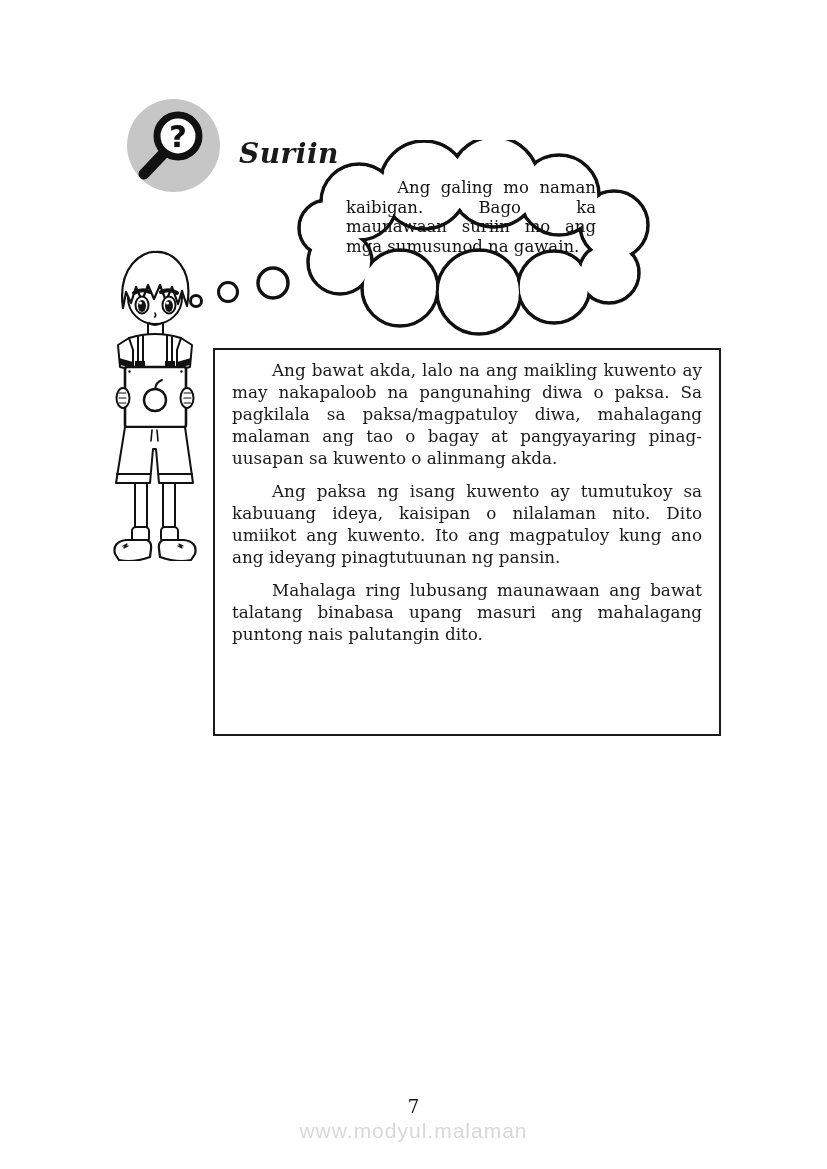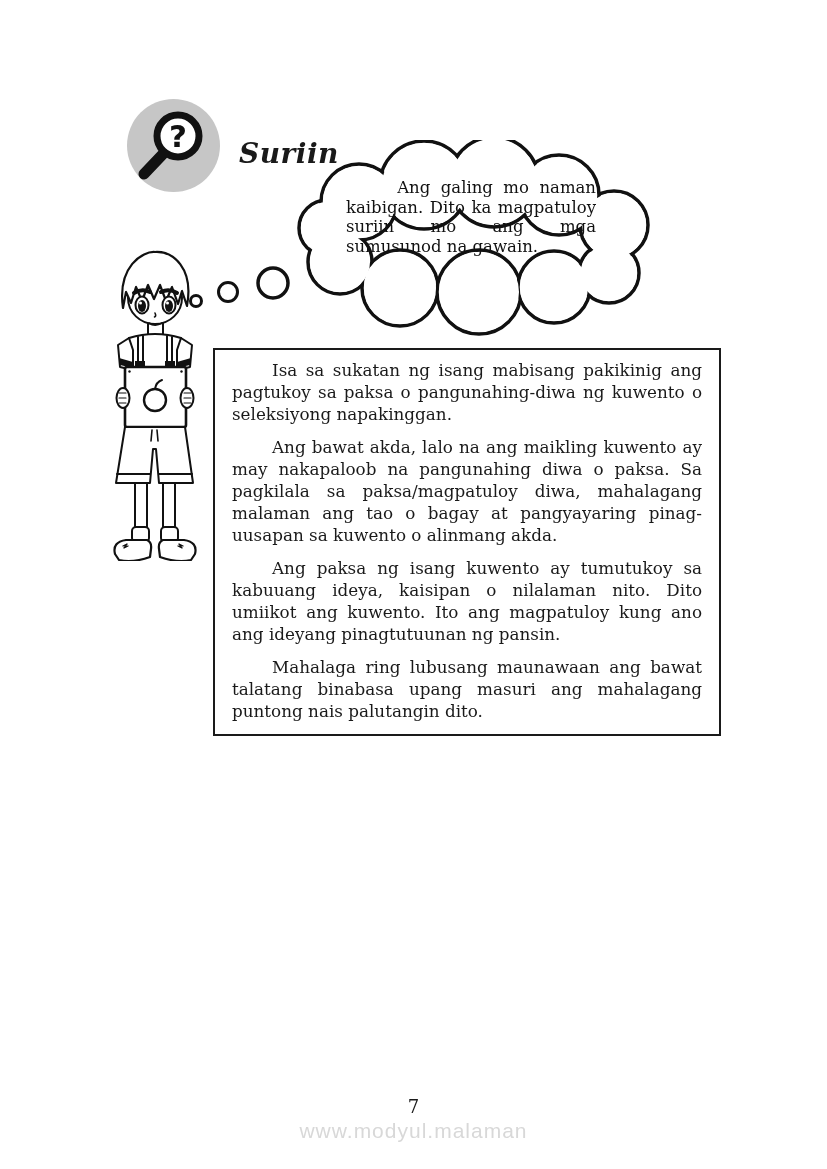--- a/index.html
+++ b/index.html
@@ -118,21 +118,21 @@
       <circle cx="196" cy="152" r="40"></circle>
       <circle cx="271" cy="147" r="34"></circle>
       <circle cx="326" cy="133" r="28"></circle>
       <circle cx="331" cy="85" r="32"></circle>
       <circle cx="276" cy="55" r="38"></circle>
       <circle cx="211" cy="42" r="43"></circle>
       <circle cx="141" cy="45" r="42"></circle>
       <circle cx="76" cy="62" r="36"></circle>
     </g>
   </svg>
-  <div class="cloud-text">Ang galing mo naman kaibigan. Dito ka magpatuloy suriin mo ang mga sumusunod na gawain.</div>
+  <div class="cloud-text">Ang galing mo naman kaibigan. Bago ka maunawaan suriin mo ang mga sumusunod na gawain.</div>
 </div>
 
 <div class="abs boy">
   <svg viewBox="0 0 120 315">
 
     <path class="fw" stroke-width="2" d="M34,92 Q60,84 86,92 L90,136 Q60,145 30,136 Z"></path>
 
     <path class="fw" stroke-width="2" d="M34,92 L23,99 L25,121 L38,124 L38,104 Z"></path>
     <path class="fw" stroke-width="2" d="M86,92 L97,99 L95,121 L82,124 L82,104 Z"></path>
     <path d="M24,112 L38,116 L38,122 L25,119 Z" fill="#111"></path>
@@ -187,20 +187,19 @@
     <rect x="37" y="281" width="17" height="15" rx="4" class="fw" stroke-width="2"></rect>
     <rect x="66" y="281" width="17" height="15" rx="4" class="fw" stroke-width="2"></rect>
 
     <path class="fw" stroke-width="2.2" d="M20,308 Q17,296 31,294 L52,294 Q57,296 56,303 L55,311 Q38,317 24,314 Z"></path>
     <path class="fw" stroke-width="2.2" d="M100,308 Q103,296 89,294 L68,294 Q63,296 64,303 L65,311 Q82,317 96,314 Z"></path>
     <path class="ln" stroke-width="1.3" d="M28,300 l4,-2 l-3,4 l4,-2 M88,300 l-4,-2 l3,4 l-4,-2"></path>
   </svg>
 </div>
 
 <div class="abs content-box">
-  <p>Isa sa sukatan ng isang mabisang pakikinig ang pagtukoy sa paksa o pangunahing-diwa ng kuwento o seleksiyong napakinggan.</p>
   <p>Ang bawat akda, lalo na ang maikling kuwento ay may nakapaloob na pangunahing diwa o paksa. Sa pagkilala sa paksa/magpatuloy diwa, mahalagang malaman ang tao o bagay at pangyayaring pinag-uusapan sa kuwento o alinmang akda.</p>
   <p>Ang paksa ng isang kuwento ay tumutukoy sa kabuuang ideya, kaisipan o nilalaman nito. Dito umiikot ang kuwento. Ito ang magpatuloy kung ano ang ideyang pinagtutuunan ng pansin.</p>
   <p>Mahalaga ring lubusang maunawaan ang bawat talatang binabasa upang masuri ang mahalagang puntong nais palutangin dito.</p>
 </div>
 
 <div class="abs page-number">7</div>
 <div class="abs watermark">www.modyul.malaman</div>
 
 </body></html>

